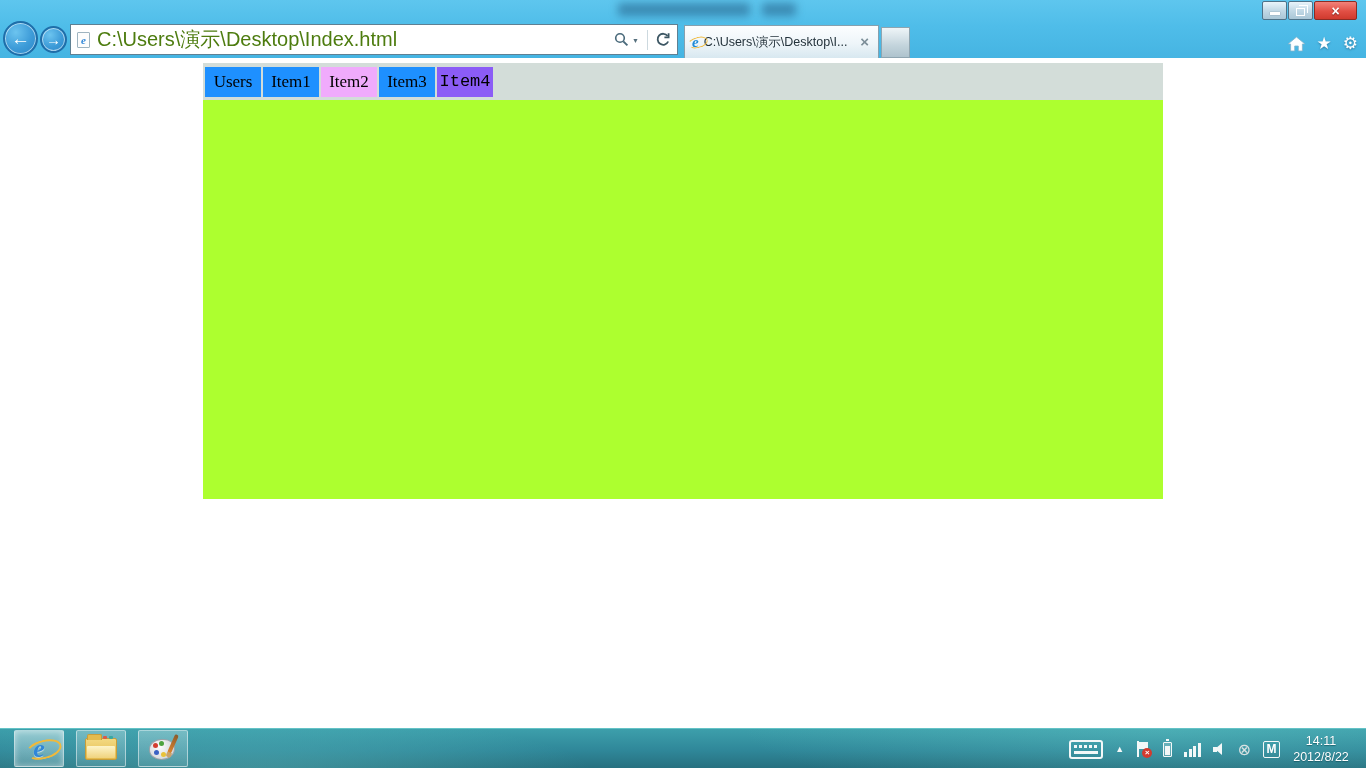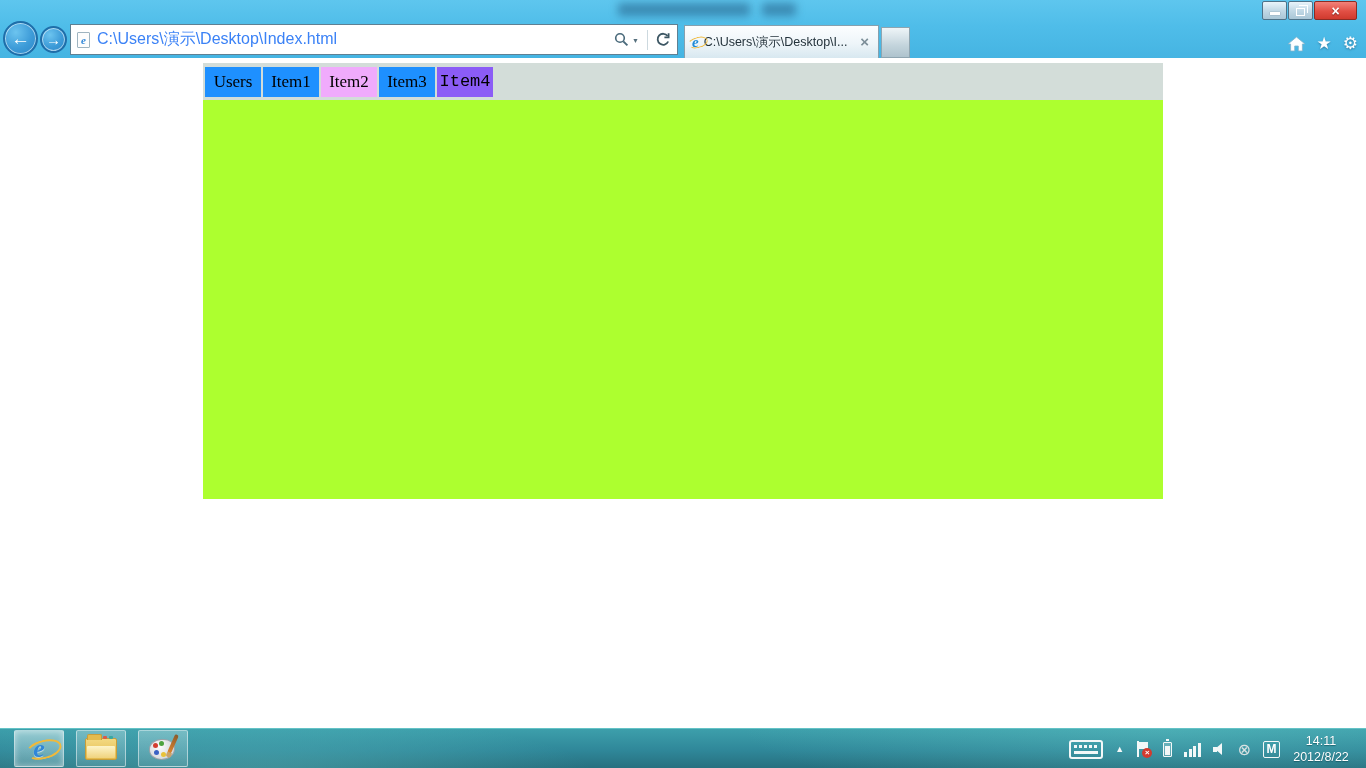--- a/index.html
+++ b/index.html
@@ -33,21 +33,21 @@
                 background:radial-gradient(circle at 35% 30%,#6cc4ef 0%,#3d9bd8 55%,#2a86c6 100%);
                 box-shadow:inset 0 0 0 1px rgba(255,255,255,.55); cursor:pointer; }
   .back-btn { left:3px; top:21px; width:35px; height:35px; font-size:19px; font-weight:bold; }
   .fwd-btn  { left:40px; top:26px; width:27px; height:27px; font-size:15px; font-weight:bold; }
 
   .address-bar { position:absolute; left:70px; top:24px; width:608px; height:31px; background:#fff;
                  border:1px solid #5f8093; display:flex; align-items:center; padding:0 6px; }
   .page-icon { width:13px; height:16px; background:#fdfdfd; border:1px solid #9fb4c0; border-radius:1px;
                display:flex; align-items:center; justify-content:center; flex:0 0 auto;
                font:italic bold 11px "Liberation Serif","DejaVu Serif",serif; color:#2f86d8; }
-  .address-text { flex:1 1 auto; margin-left:7px; font-size:16px; color:#3b82f6; white-space:nowrap;
+  .address-text { flex:1 1 auto; margin-left:7px; font-size:20px; color:#4d7c0f; white-space:nowrap;
                   overflow:hidden; font-family:"Liberation Sans","DejaVu Sans",sans-serif; }
   .addr-icons { display:flex; align-items:center; flex:0 0 auto; }
   .caret-down { font-size:7px; color:#56707e; margin:2px 8px 0 3px; }
   .addr-sep { width:1px; height:20px; background:#cdd9df; margin-right:7px; }
 
   .tab { position:absolute; left:684px; top:25px; width:195px; height:33px;
          border:1px solid #86a0ae; border-bottom:none;
          background:linear-gradient(180deg,#fcfeff 0%,#eef5f9 55%,#d8e8f0 100%);
          display:flex; align-items:center; padding:0 7px; cursor:pointer; }
   .tab-title { flex:1 1 auto; font-size:12.5px; color:#24333c; white-space:nowrap; overflow:hidden; margin-left:5px; }

